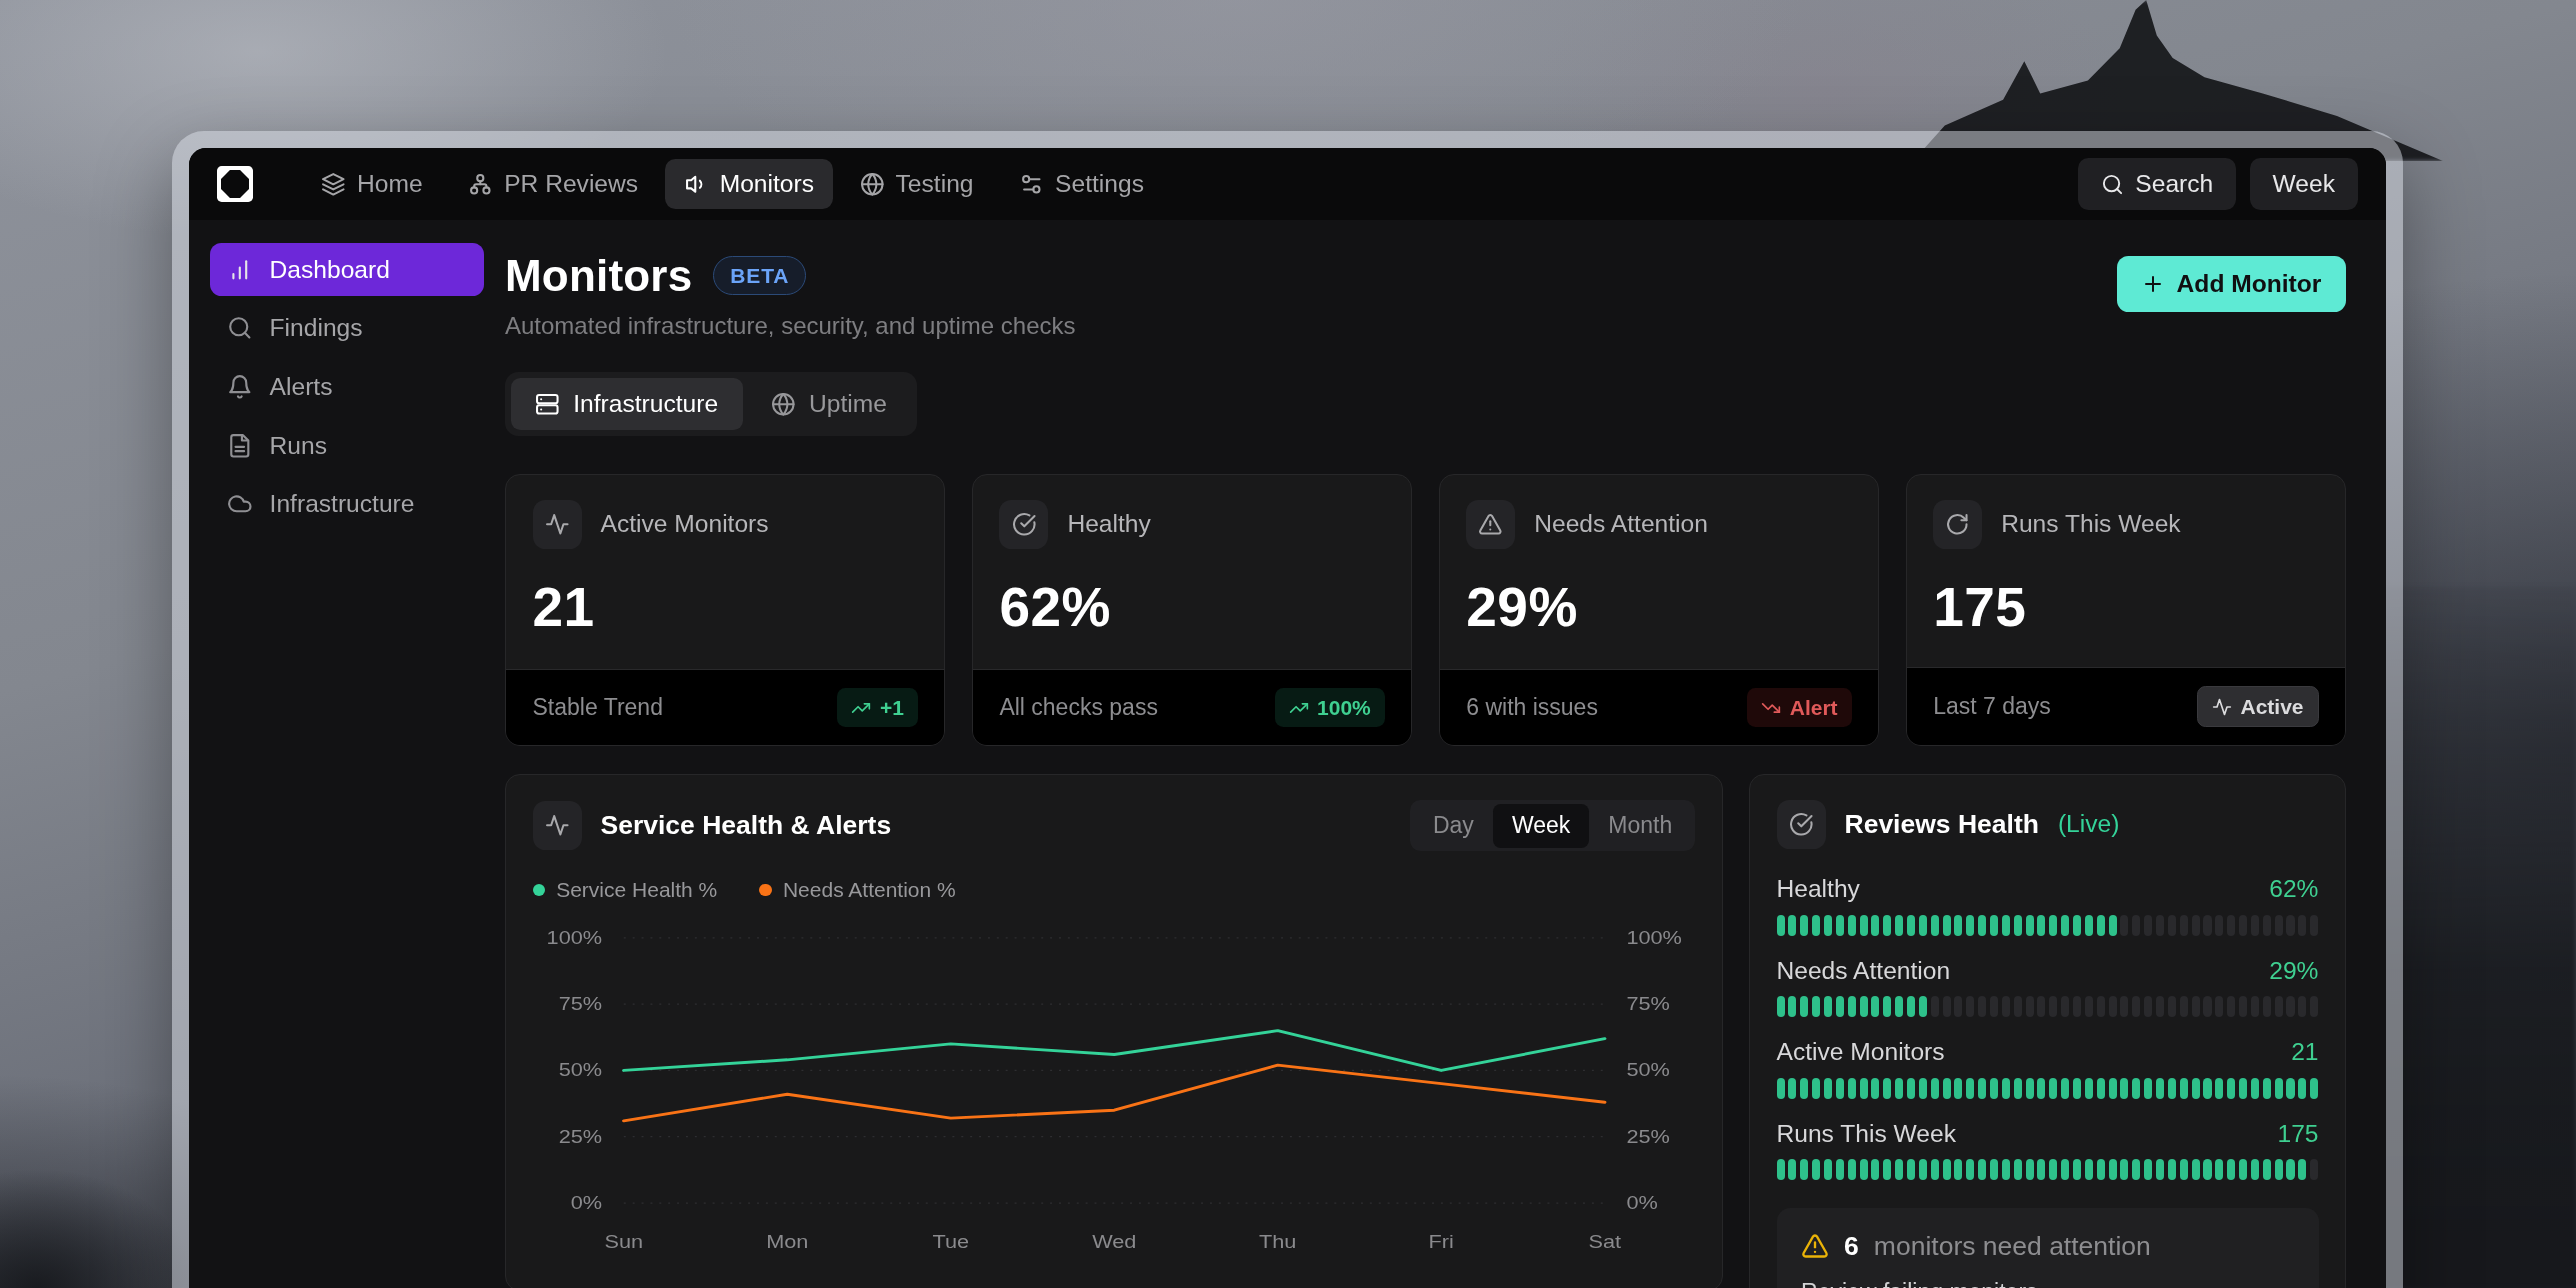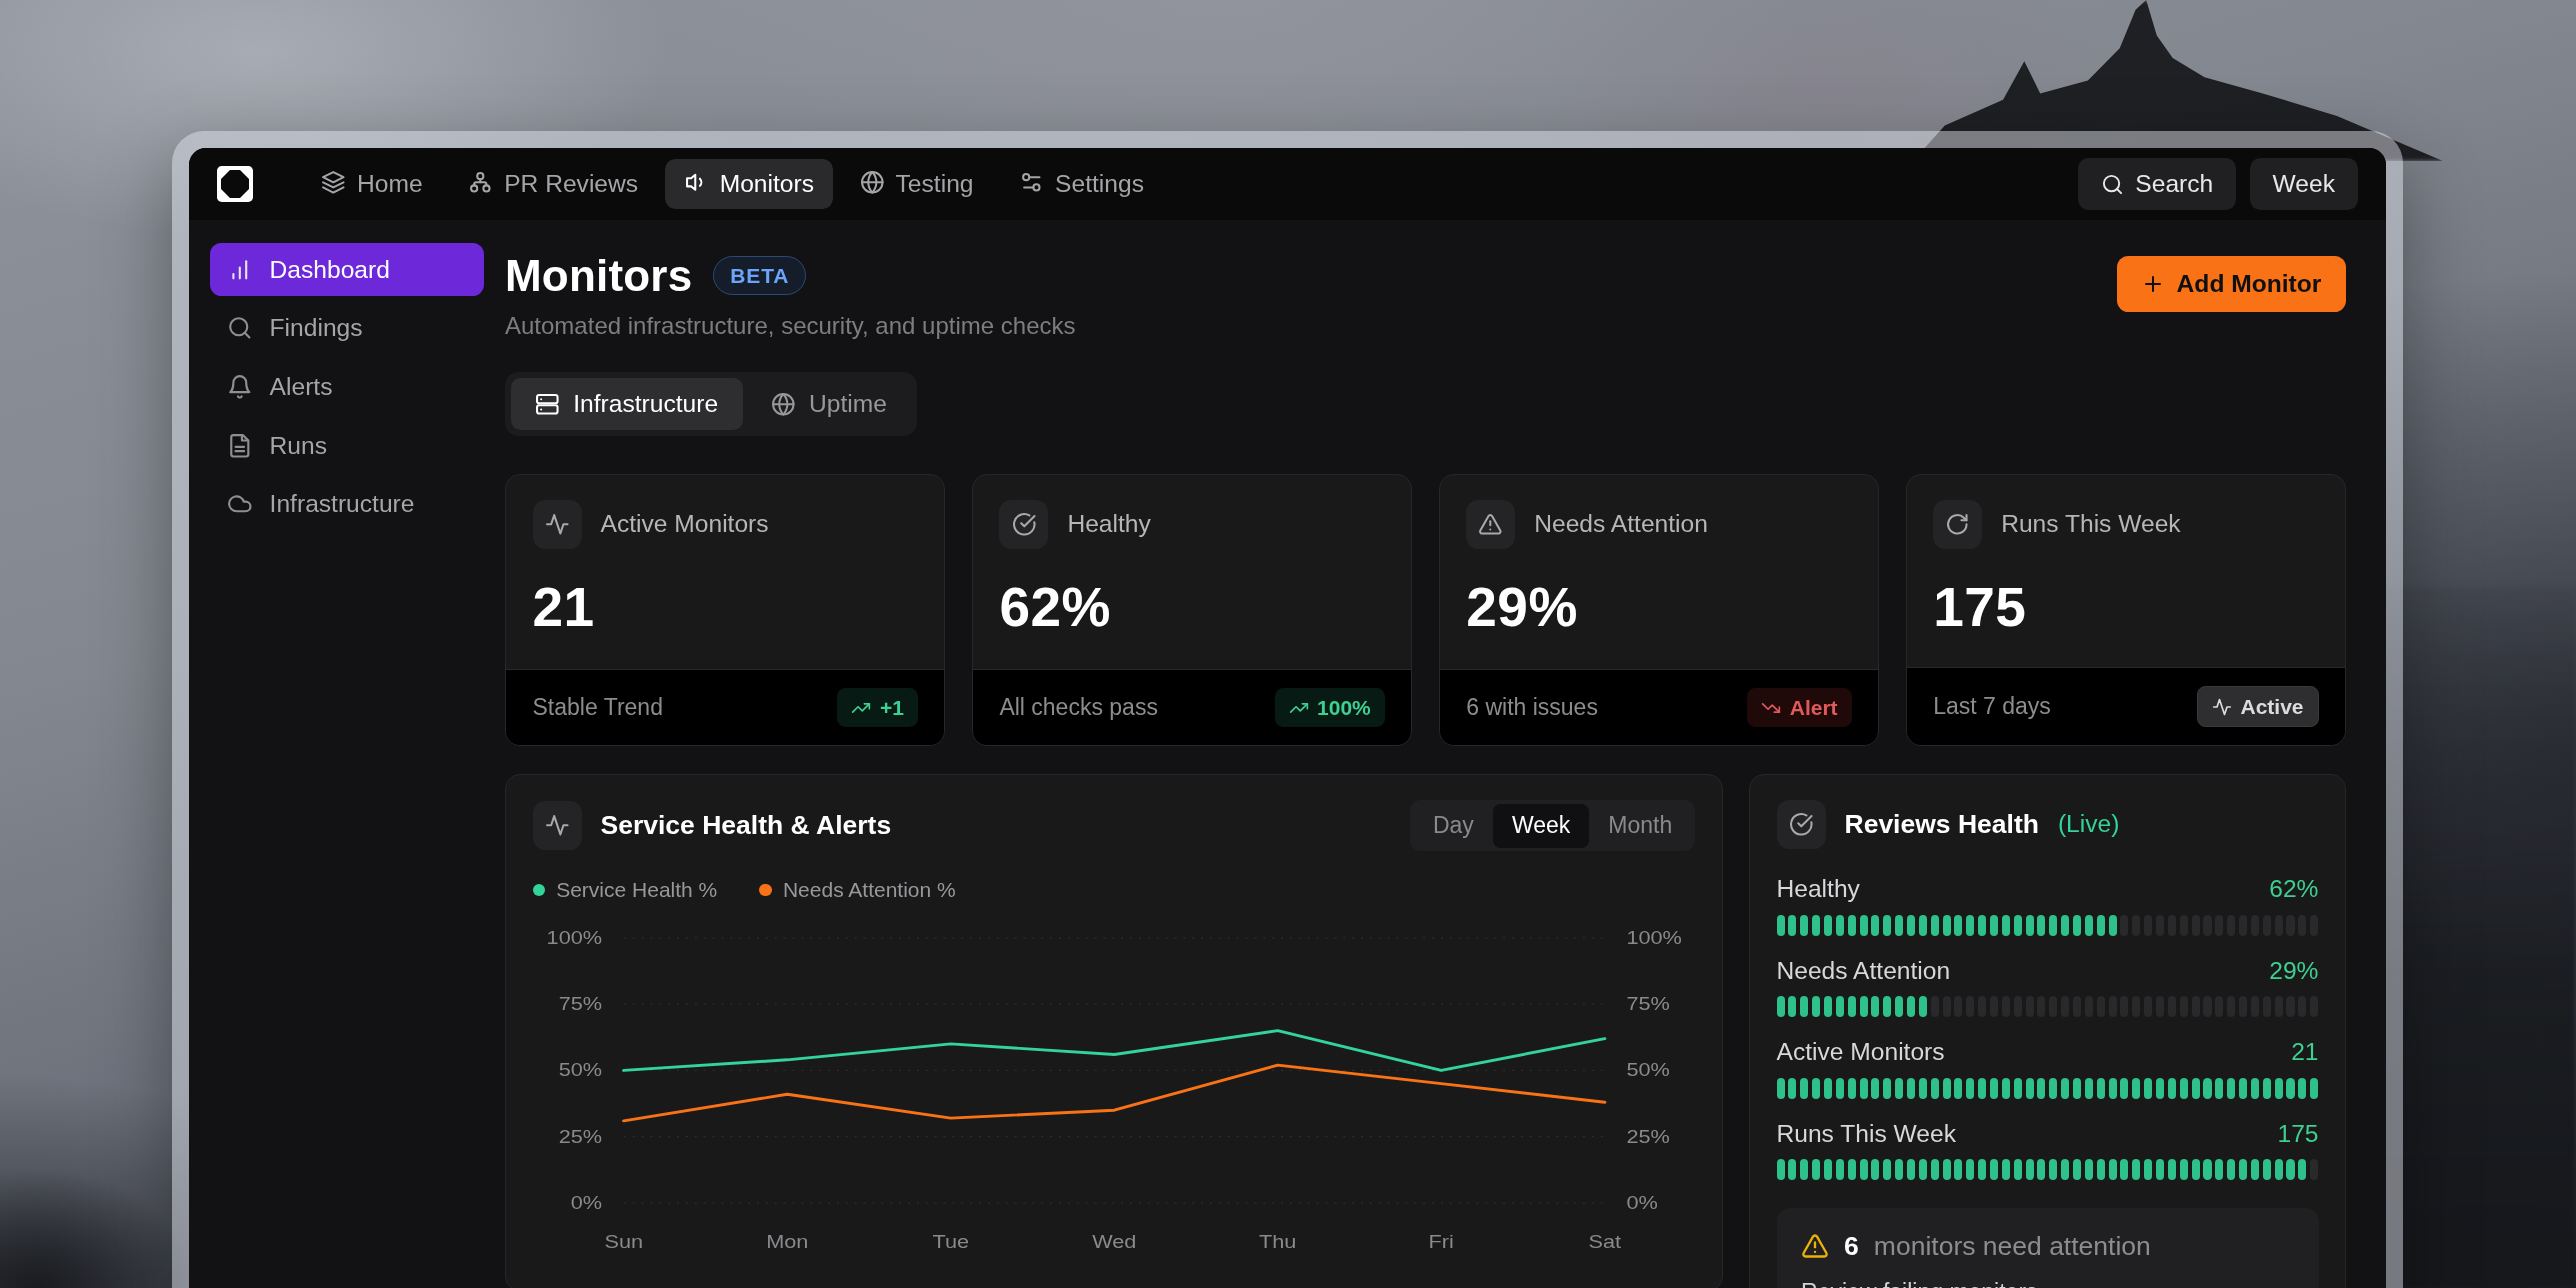--- a/index.html
+++ b/index.html
@@ -26,21 +26,21 @@
   
   .window-frame { position:absolute; left:172px; top:131px; width:2231px; height:1231px;
     border-radius:32px; background:rgba(214,218,226,.5); padding:17px; box-shadow:0 28px 76px rgba(0,0,0,.35); }
   .app { width:100%; height:100%; background:#0d0d0e; border-radius:17px; overflow:hidden; display:flex; flex-direction:column; }
 
   
   .topbar { height:72px; flex:none; background:#0a0a0b; display:flex; align-items:center; padding:0 28px; }
   .brand { width:36px; height:36px; background:#fff; border-radius:4.7px; display:flex; align-items:center; justify-content:center; }
   .brand-gem { width:28px; height:28px; background:#0a0a0b; clip-path:polygon(32% 0,68% 0,100% 32%,100% 68%,68% 100%,32% 100%,0 68%,0 32%); }
   .nav { display:flex; align-items:center; gap:7.6px; margin-left:49px; }
-  .nav-item { display:flex; align-items:flex-start; gap:11.4px; padding:11.4px 19px; border-radius:10.4px; color:#a5a5a8; font-size:24.6px; cursor:pointer; background:transparent; border:none; font-family:inherit; }
+  .nav-item { display:flex; align-items:center; gap:11.4px; padding:11.4px 19px; border-radius:10.4px; color:#a5a5a8; font-size:24.6px; cursor:pointer; background:transparent; border:none; font-family:inherit; }
   .nav-item.active { background:#2a2a2d; color:#fff; }
   .nav-item .ic { width:24.6px; height:24.6px; }
   .topbar-right { margin-left:auto; display:flex; gap:13.3px; }
   .btn { display:flex; align-items:center; gap:11px; background:#202023; color:#e8e8ea; border:none; border-radius:10.4px; padding:12.3px 23px; font-size:24.6px; font-family:inherit; cursor:pointer; }
   .btn .ic { width:23px; height:23px; }
 
   
   .content-row { flex:1; display:flex; background:#121214; min-height:0; }
   .sidebar { width:316px; flex:none; padding:23px 21px; display:flex; flex-direction:column; gap:5.7px; }
   .side-item { display:flex; align-items:center; gap:17px; height:53px; padding:0 17px; border-radius:11.4px; color:#a6a6a9; font-size:24.6px; background:transparent; border:none; font-family:inherit; cursor:pointer; text-align:left; }
@@ -49,21 +49,21 @@
   .side-item.active .ic { color:#e6e6e8; }
 
   .main { flex:1; padding:23px 40px 0 0; min-width:0; }
 
   
   .page-header { display:flex; justify-content:space-between; align-items:flex-start; margin-top:7.6px; }
   .title-row { display:flex; align-items:center; gap:21px; }
   .title-row h1 { color:#fff; font-size:44px; font-weight:700; letter-spacing:0.2px; }
   .beta-badge { color:#6ba4f8; background:rgba(59,130,246,.1); border:1.9px solid #2b4a78; border-radius:946px; padding:6.6px 16px; font-size:21px; font-weight:700; letter-spacing:0.8px; }
   .subtitle { color:#7d7d80; font-size:24px; margin-top:11.4px; }
-  .add-btn { display:flex; align-items:center; gap:11.4px; background:#f97316; color:#101012; border:none; border-radius:11.4px; padding:14px 24.6px; font-size:24.6px; font-weight:700; font-family:inherit; cursor:pointer; margin-top:5.7px; }
+  .add-btn { display:flex; align-items:center; gap:11.4px; background:#5eead4; color:#101012; border:none; border-radius:11.4px; padding:14px 24.6px; font-size:24.6px; font-weight:700; font-family:inherit; cursor:pointer; margin-top:5.7px; }
   .add-btn .ic { width:24px; height:24px; }
 
   
   .tabs { display:inline-flex; gap:3.8px; background:#1c1c1e; border-radius:13.3px; padding:5.7px; margin-top:32px; }
   .tab { display:flex; align-items:center; gap:13.3px; padding:12.3px 24.6px; border-radius:9.5px; font-size:24.6px; color:#98989b; background:transparent; border:none; font-family:inherit; cursor:pointer; }
   .tab.active { background:#2e2e31; color:#fff; }
   .tab .ic { width:24.6px; height:24.6px; }
 
   
   .stats-grid { display:grid; grid-template-columns:repeat(4,1fr); gap:26.5px; margin-top:38px; }

